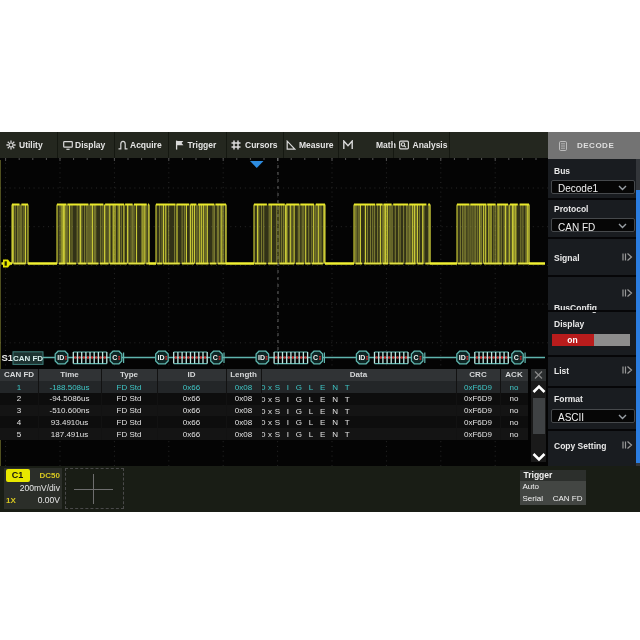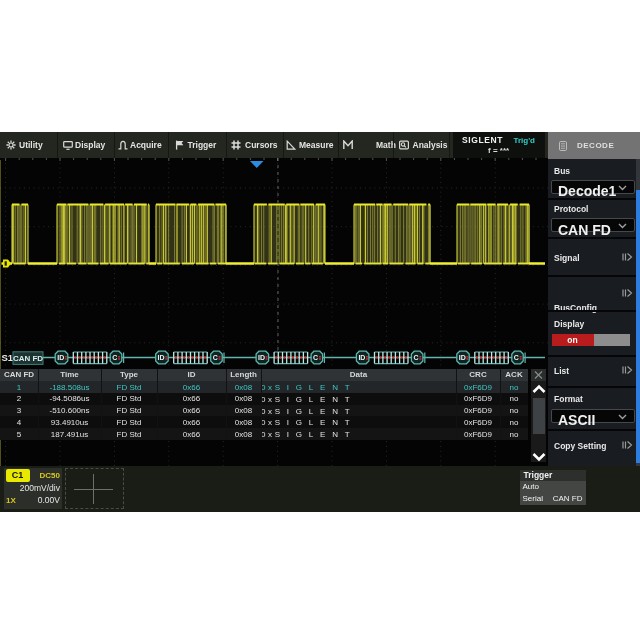--- a/index.html
+++ b/index.html
@@ -10,21 +10,21 @@
 #sigblock{position:absolute;left:453px;top:0;width:92px;height:26px;background:#0d100c}
 #siglogo{position:absolute;left:9px;top:3px;font-size:8.5px;font-weight:bold;color:#f2f2f2;letter-spacing:0.6px}
 #trigd{position:absolute;left:60.5px;top:3.5px;font-size:8px;font-weight:bold;color:#2fd0c8}
 #feq{position:absolute;left:35px;top:14px;font-size:8px;font-weight:bold;color:#dcdcdc}
 #ptitle{position:absolute;left:548px;top:0;width:92px;height:27px;background:#737373}
 #ptitle span{position:absolute;left:29px;top:9px;font-size:8px;font-weight:bold;color:#dfdfdf;letter-spacing:0.5px}
 #wavesvg{position:absolute;left:0;top:26px}
 #panel{position:absolute;left:548px;top:27px;width:92px;height:307px;background:#191c20}
 .plab{position:absolute;left:6px;font-size:8.5px;font-weight:bold;color:#e8e8e8;white-space:nowrap}
 .pdd{position:absolute;left:3px;width:84px;height:14px;background:#060606;border:1px solid #46494c;border-radius:2px}
-.pdd span{position:absolute;left:6px;top:2.5px;font-size:14px;font-weight:bold;color:#f0f0f0}
+.pdd span{position:absolute;left:6px;top:2.5px;font-size:10px;font-weight:normal;color:#f0f0f0}
 .pdd svg{position:absolute;right:7px;top:4px}
 .psep{position:absolute;left:0;width:92px;height:2px;background:#060608}
 .pgo{position:absolute;left:74px}
 #ptog{position:absolute;left:3.5px;top:174.5px;width:78px;height:12px}
 #ptogon{position:absolute;left:0;width:42px;height:12px;background:#b91c1c;color:#fff;font-size:8.5px;font-weight:bold;text-align:center;line-height:12px}
 #ptogoff{position:absolute;left:42px;width:36px;height:12px;background:#8d8d8d}
 #pscroll{position:absolute;left:88px;top:0;width:4px;height:307px;background:#33363a}
 #pthumb{position:absolute;left:88px;top:31px;width:4px;height:273px;background:#2b7de0}
 #thead{position:absolute;left:0;top:236.5px;width:528px;height:12.5px;background:#303335}
 .hc{position:absolute;top:1.5px;text-align:center;font-size:8px;font-weight:bold;color:#d6d8d9;white-space:nowrap}
@@ -96,25 +96,20 @@
       </svg>
       <div class="mlb" style="left:412.5px">Analysis</div>
       <div class="msep" style="left:57px"></div>
       <div class="msep" style="left:113.5px"></div>
       <div class="msep" style="left:168px"></div>
       <div class="msep" style="left:226px"></div>
       <div class="msep" style="left:282.5px"></div>
       <div class="msep" style="left:338px"></div>
       <div class="msep" style="left:392.5px"></div>
       <div class="msep" style="left:449px"></div>
-<div id="sigblock">
-        <div id="siglogo">SIGLENT</div>
-        <div id="trigd">Trig'd</div>
-        <div id="feq">f = ***</div>
-      </div>
 <div id="ptitle">
         <svg style="position:absolute;left:11px;top:9px" width="8" height="10" viewBox="0 0 8 10">
           <rect x="0.5" y="0.5" width="7" height="9" rx="1.2" fill="none" stroke="#c4c4c4" stroke-width="0.9"></rect>
           <path d="M2 2.8H6M2 5H6M2 7.2H6" stroke="#c4c4c4" stroke-width="0.8"></path>
         </svg>
         <span>DECODE</span>
       </div>
     </div>
 <svg id="wavesvg" width="548" height="308" viewBox="0 0 548 308">
 <line x1="5.6" y1="0" x2="5.6" y2="308" stroke="#282828" stroke-width="1" stroke-dasharray="1,3.8"></line>

